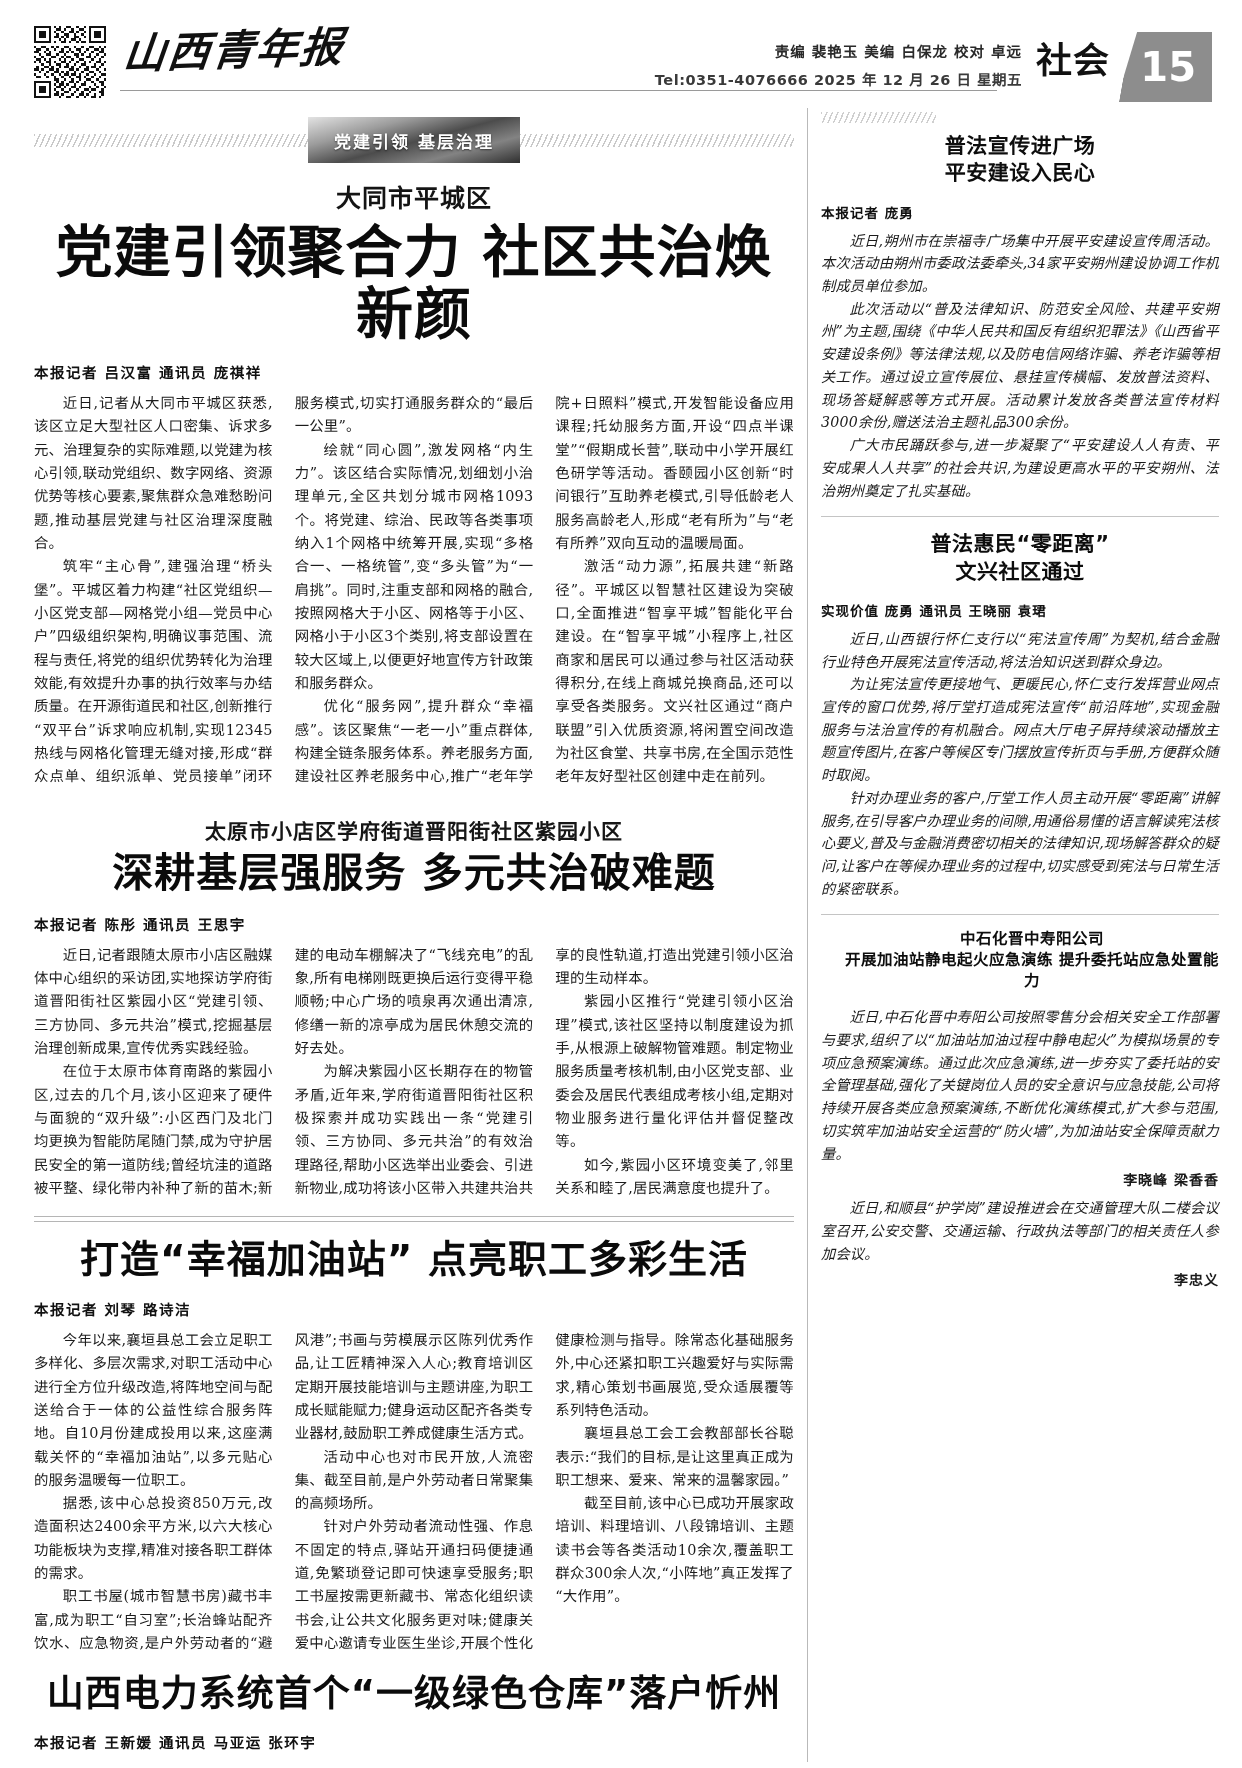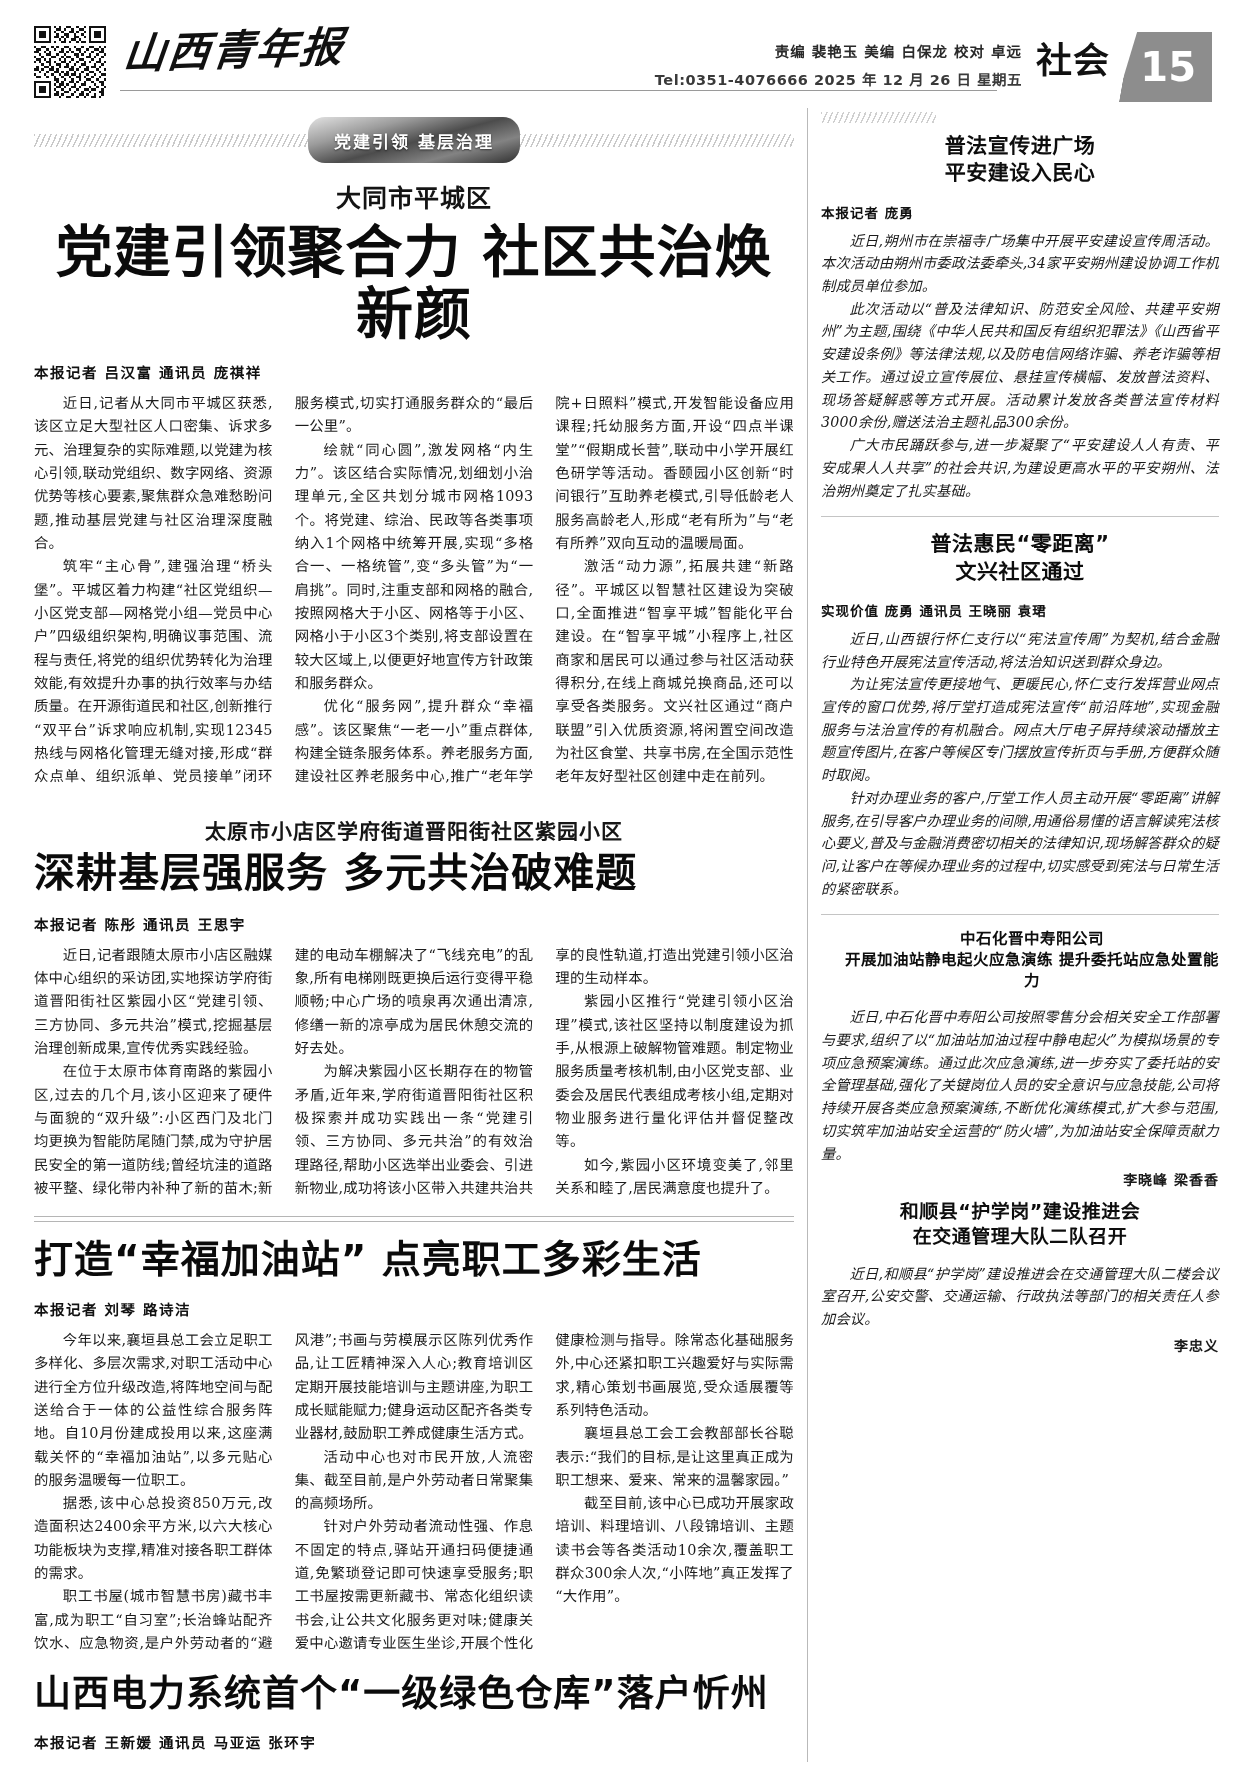--- a/index.html
+++ b/index.html
@@ -55,41 +55,41 @@
   
   .ribbon-row{position:relative;height:48px;margin-top:8px;display:flex;align-items:center;justify-content:center;}
   .hatch{
     position:absolute;left:0;right:0;top:18px;height:13px;
     background:repeating-linear-gradient(115deg,#c9c9c9 0 1.4px,#fff 1.4px 5px);
   }
   .ribbon{
     position:relative;z-index:2;
     width:212px;height:46px;
     background:linear-gradient(165deg,#e3e3e3 0%,#9c9c9c 28%,#4c4c4c 52%,#838383 74%,#2f2f2f 100%);
-    display:flex;align-items:center;justify-content:center;border-radius:17px;
+    display:flex;align-items:center;justify-content:center;
   }
   .ribbon span{
     font-family:"DejaVu Serif","Liberation Serif",serif;
     color:#fff;font-size:17px;font-weight:700;letter-spacing:2px;
     text-shadow:0 1px 2px rgba(0,0,0,.55);
   }
 
   .kicker{
     text-align:center;
     font-family:"DejaVu Serif","Liberation Serif",serif;
     font-size:25px;font-weight:700;color:#141414;letter-spacing:1px;margin-top:14px;
   }
   .headline-xl{
     text-align:center;font-size:57px;font-weight:800;letter-spacing:1px;
     color:#0b0b0b;line-height:1.08;margin:8px 0 0;
     font-family:"DejaVu Sans","Liberation Sans",sans-serif;
     transform:scaleX(1.0);
   }
   .headline-lg{
-    text-align:left;font-size:41px;font-weight:800;letter-spacing:1px;
+    text-align:center;font-size:41px;font-weight:800;letter-spacing:1px;
     color:#0b0b0b;line-height:1.12;margin:6px 0 0;
   }
   .subhead-ctr{
     text-align:center;
     font-family:"DejaVu Serif","Liberation Serif",serif;
     font-size:21px;font-weight:700;color:#161616;letter-spacing:1px;margin-top:22px;
   }
   .byline{
     font-family:"DejaVu Sans","Liberation Sans",sans-serif;
     font-size:14.5px;font-weight:700;color:#111;letter-spacing:1.5px;margin:16px 0 10px;
@@ -484,24 +484,20 @@
           <div>中石化晋中寿阳公司</div>
           <div>开展加油站静电起火应急演练 提升委托站应急处置能力</div>
         </div>
         <div class="bodytext cols1">
           <p>近日,中石化晋中寿阳公司按照零售分会相关安全工作部署与要求,组织了以“加油站加油过程中静电起火”为模拟场景的专项应急预案演练。通过此次应急演练,进一步夯实了委托站的安全管理基础,强化了关键岗位人员的安全意识与应急技能,公司将持续开展各类应急预案演练,不断优化演练模式,扩大参与范围,切实筑牢加油站安全运营的“防火墙”,为加油站安全保障贡献力量。</p>
         </div>
         <div class="sig">李晓峰 梁香香</div>
       </div>
 
       <div style="margin-top:8px;">
-        <div class="side-title sm">
-          <div>和顺县“护学岗”建设推进会</div>
-          <div>在交通管理大队二队召开</div>
-        </div>
         <div class="bodytext cols1">
           <p>近日,和顺县“护学岗”建设推进会在交通管理大队二楼会议室召开,公安交警、交通运输、行政执法等部门的相关责任人参加会议。</p>
         </div>
         <div class="sig">李忠义</div>
       </div>
 
     </div>
   </div>
 </div>
 

